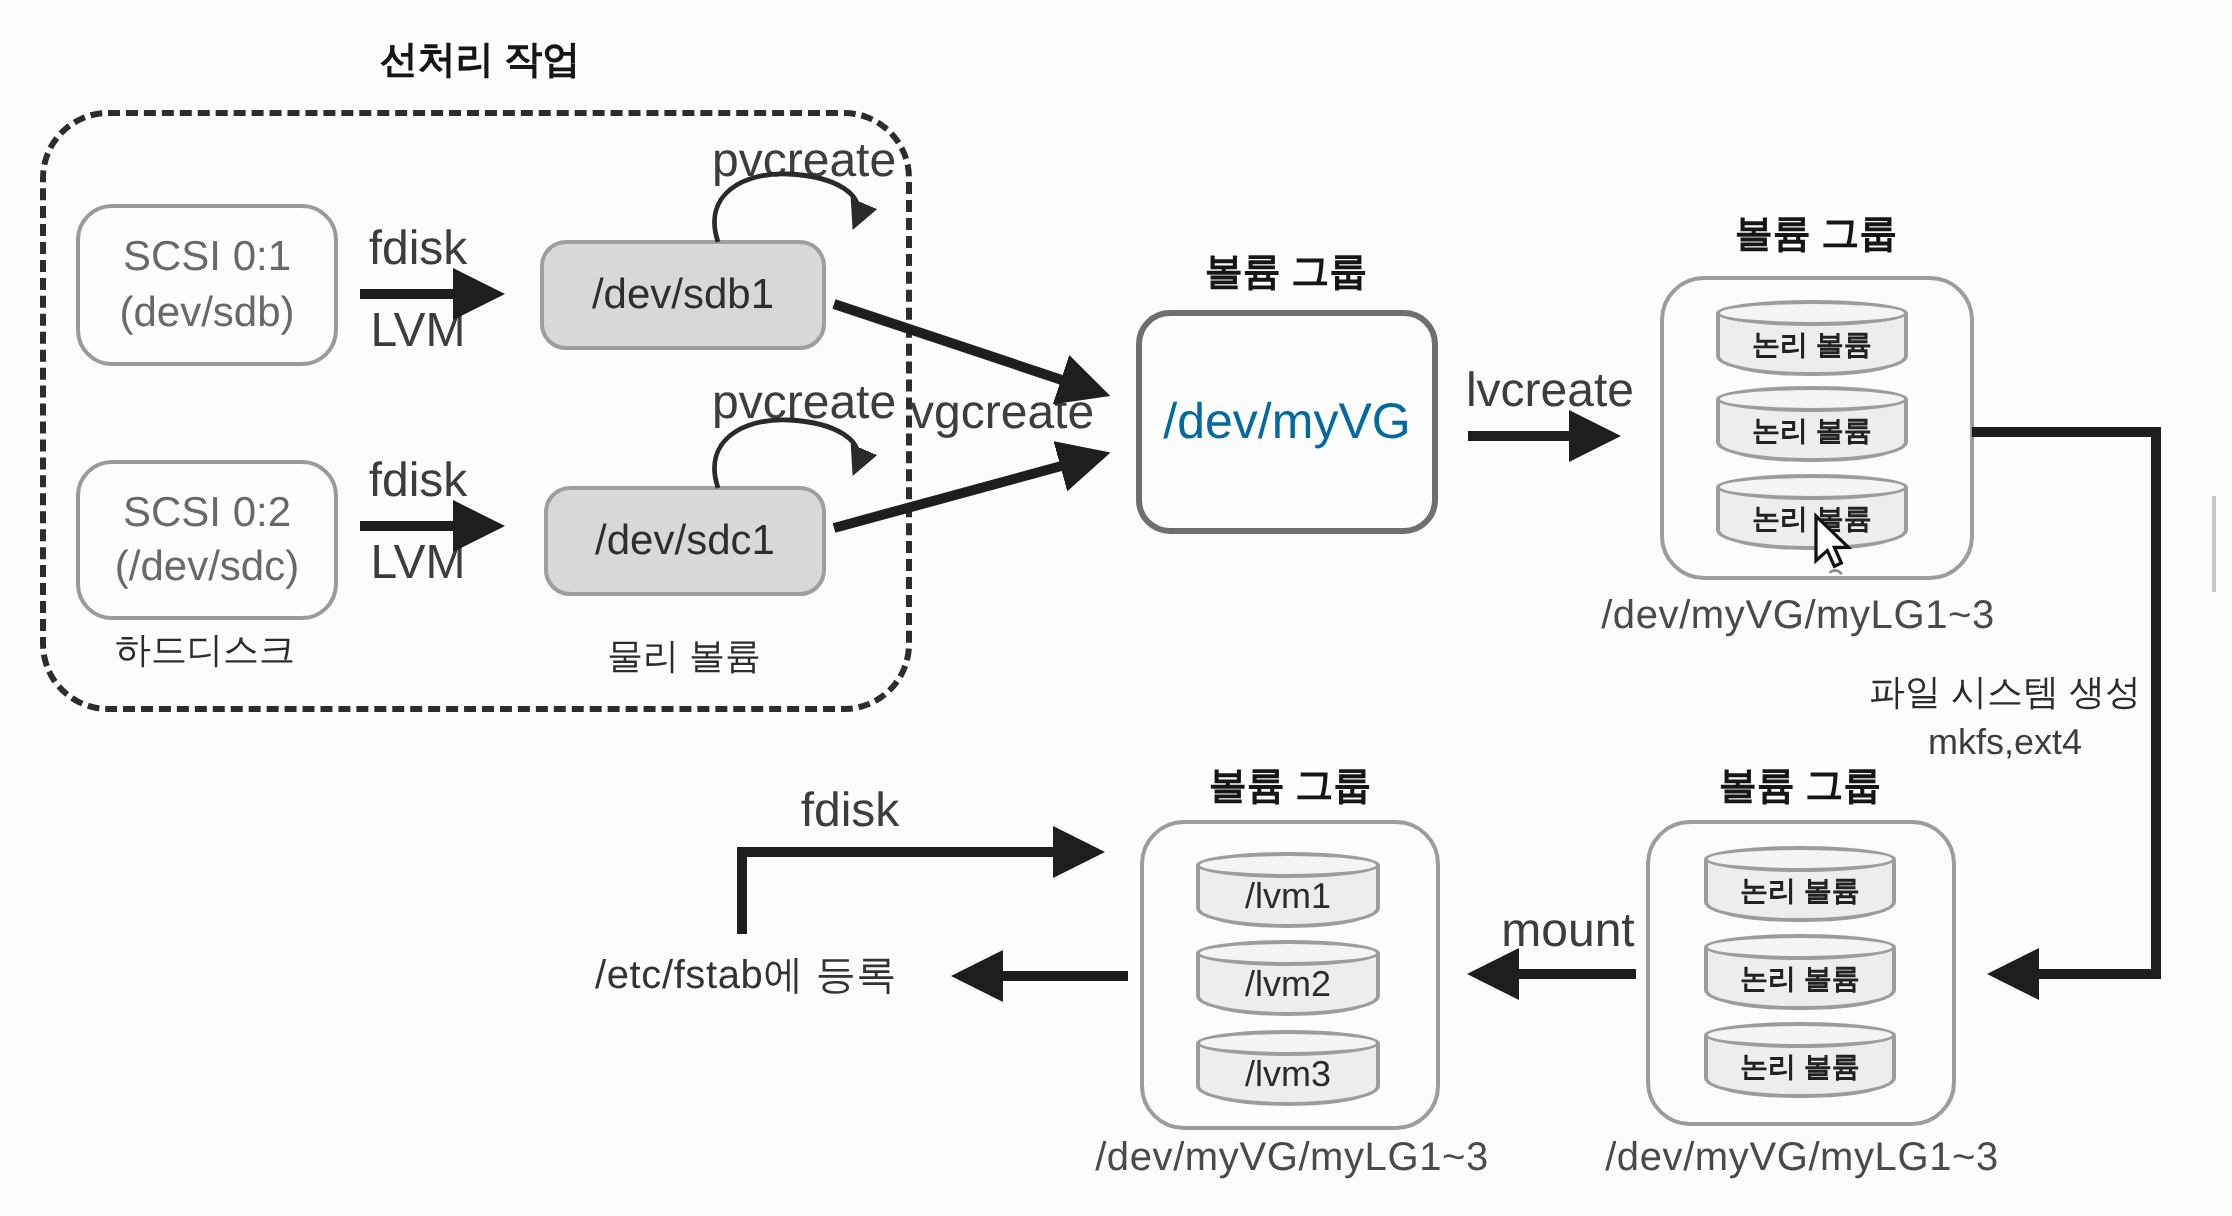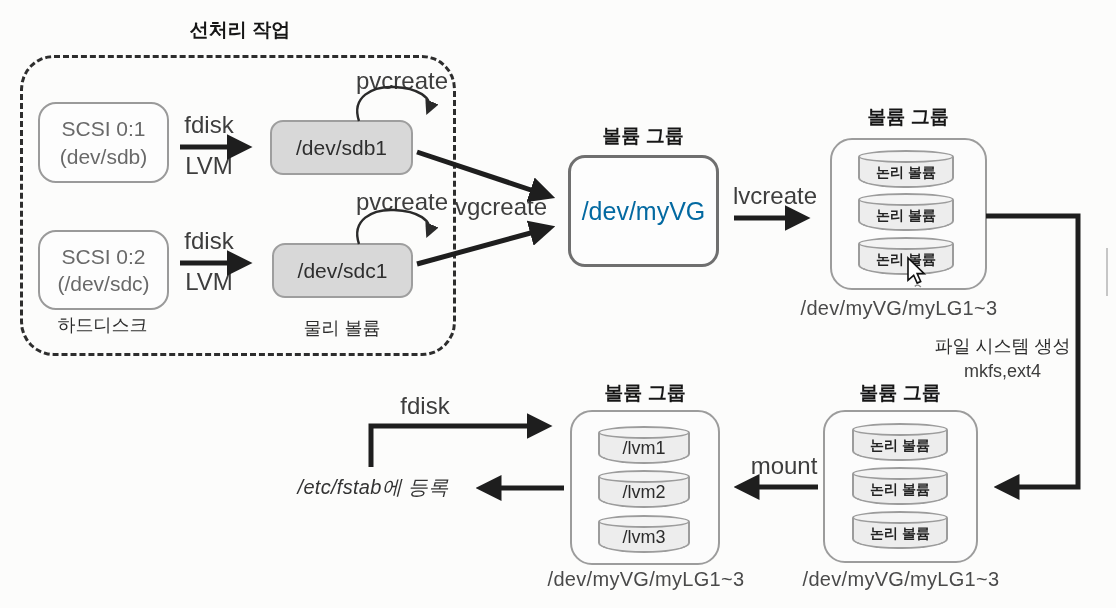--- a/index.html
+++ b/index.html
@@ -125,21 +125,21 @@
     <div class="ctop"></div>
     <div class="clabel">/lvm2</div>
   </div>
   <div class="cyl mcyl" style="left:598px;top:515px;width:92px;">
     <div class="cbody"></div>
     <div class="ctop"></div>
     <div class="clabel">/lvm3</div>
   </div>
   <div class="lbl caption" style="left:537px;top:568px;width:218px;">/dev/myVG/myLG1~3</div>
 
-  <div class="lbl caption" style="left:283px;top:474px;width:180px;color:#333;font-style:italic;">/etc/fstab에 등록</div>
+  <div class="lbl caption" style="left:283px;top:474px;width:180px;color:#333;">/etc/fstab에 등록</div>
   <div class="lbl cmd" style="left:386px;top:392px;width:78px;">fdisk</div>
 
   <div class="artifact" style="left:1106px;top:248px;width:2px;height:48px;"></div>
 
   <svg class="layer" width="1116" height="608" viewBox="0 0 1116 608">
     <defs>
       <marker id="mBig" viewBox="0 0 10 10" refX="7.5" refY="5" markerWidth="5.2" markerHeight="5.2" orient="auto">
           <path d="M0 0 L10 5 L0 10 z" fill="#1e1e1e"></path>
         </marker>
       <marker id="mLoop" viewBox="0 0 10 10" refX="7" refY="5" markerWidth="6" markerHeight="6" orient="auto">

